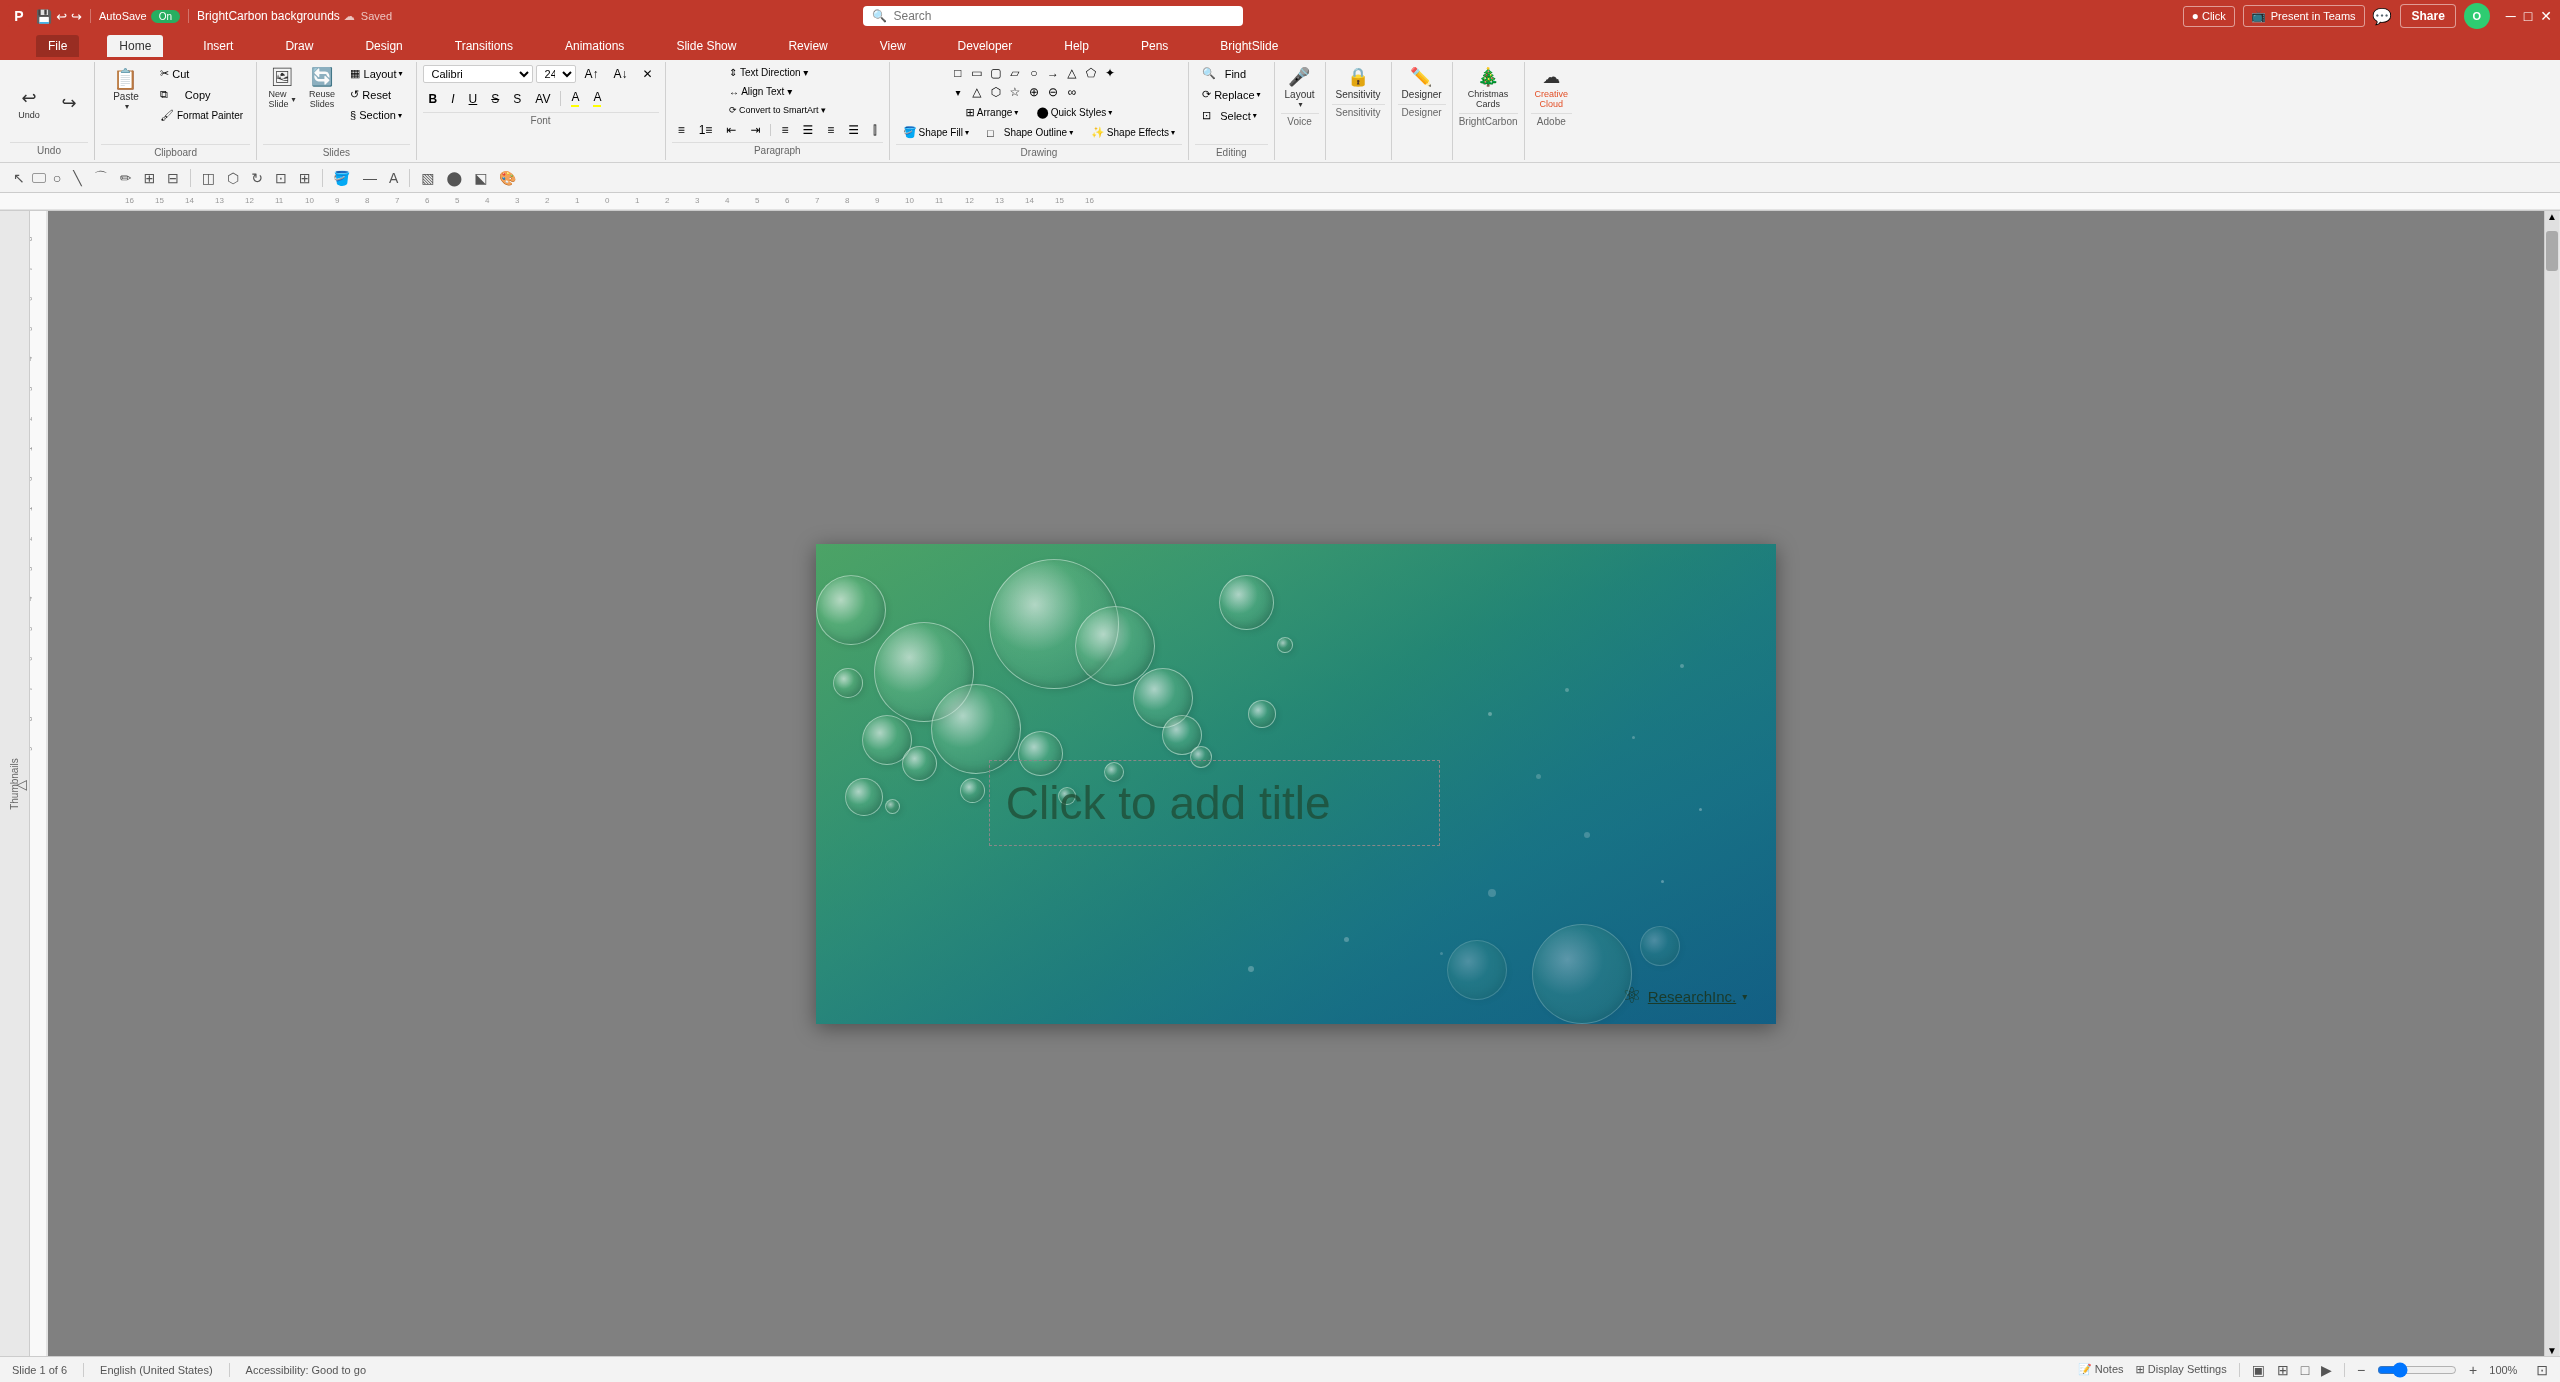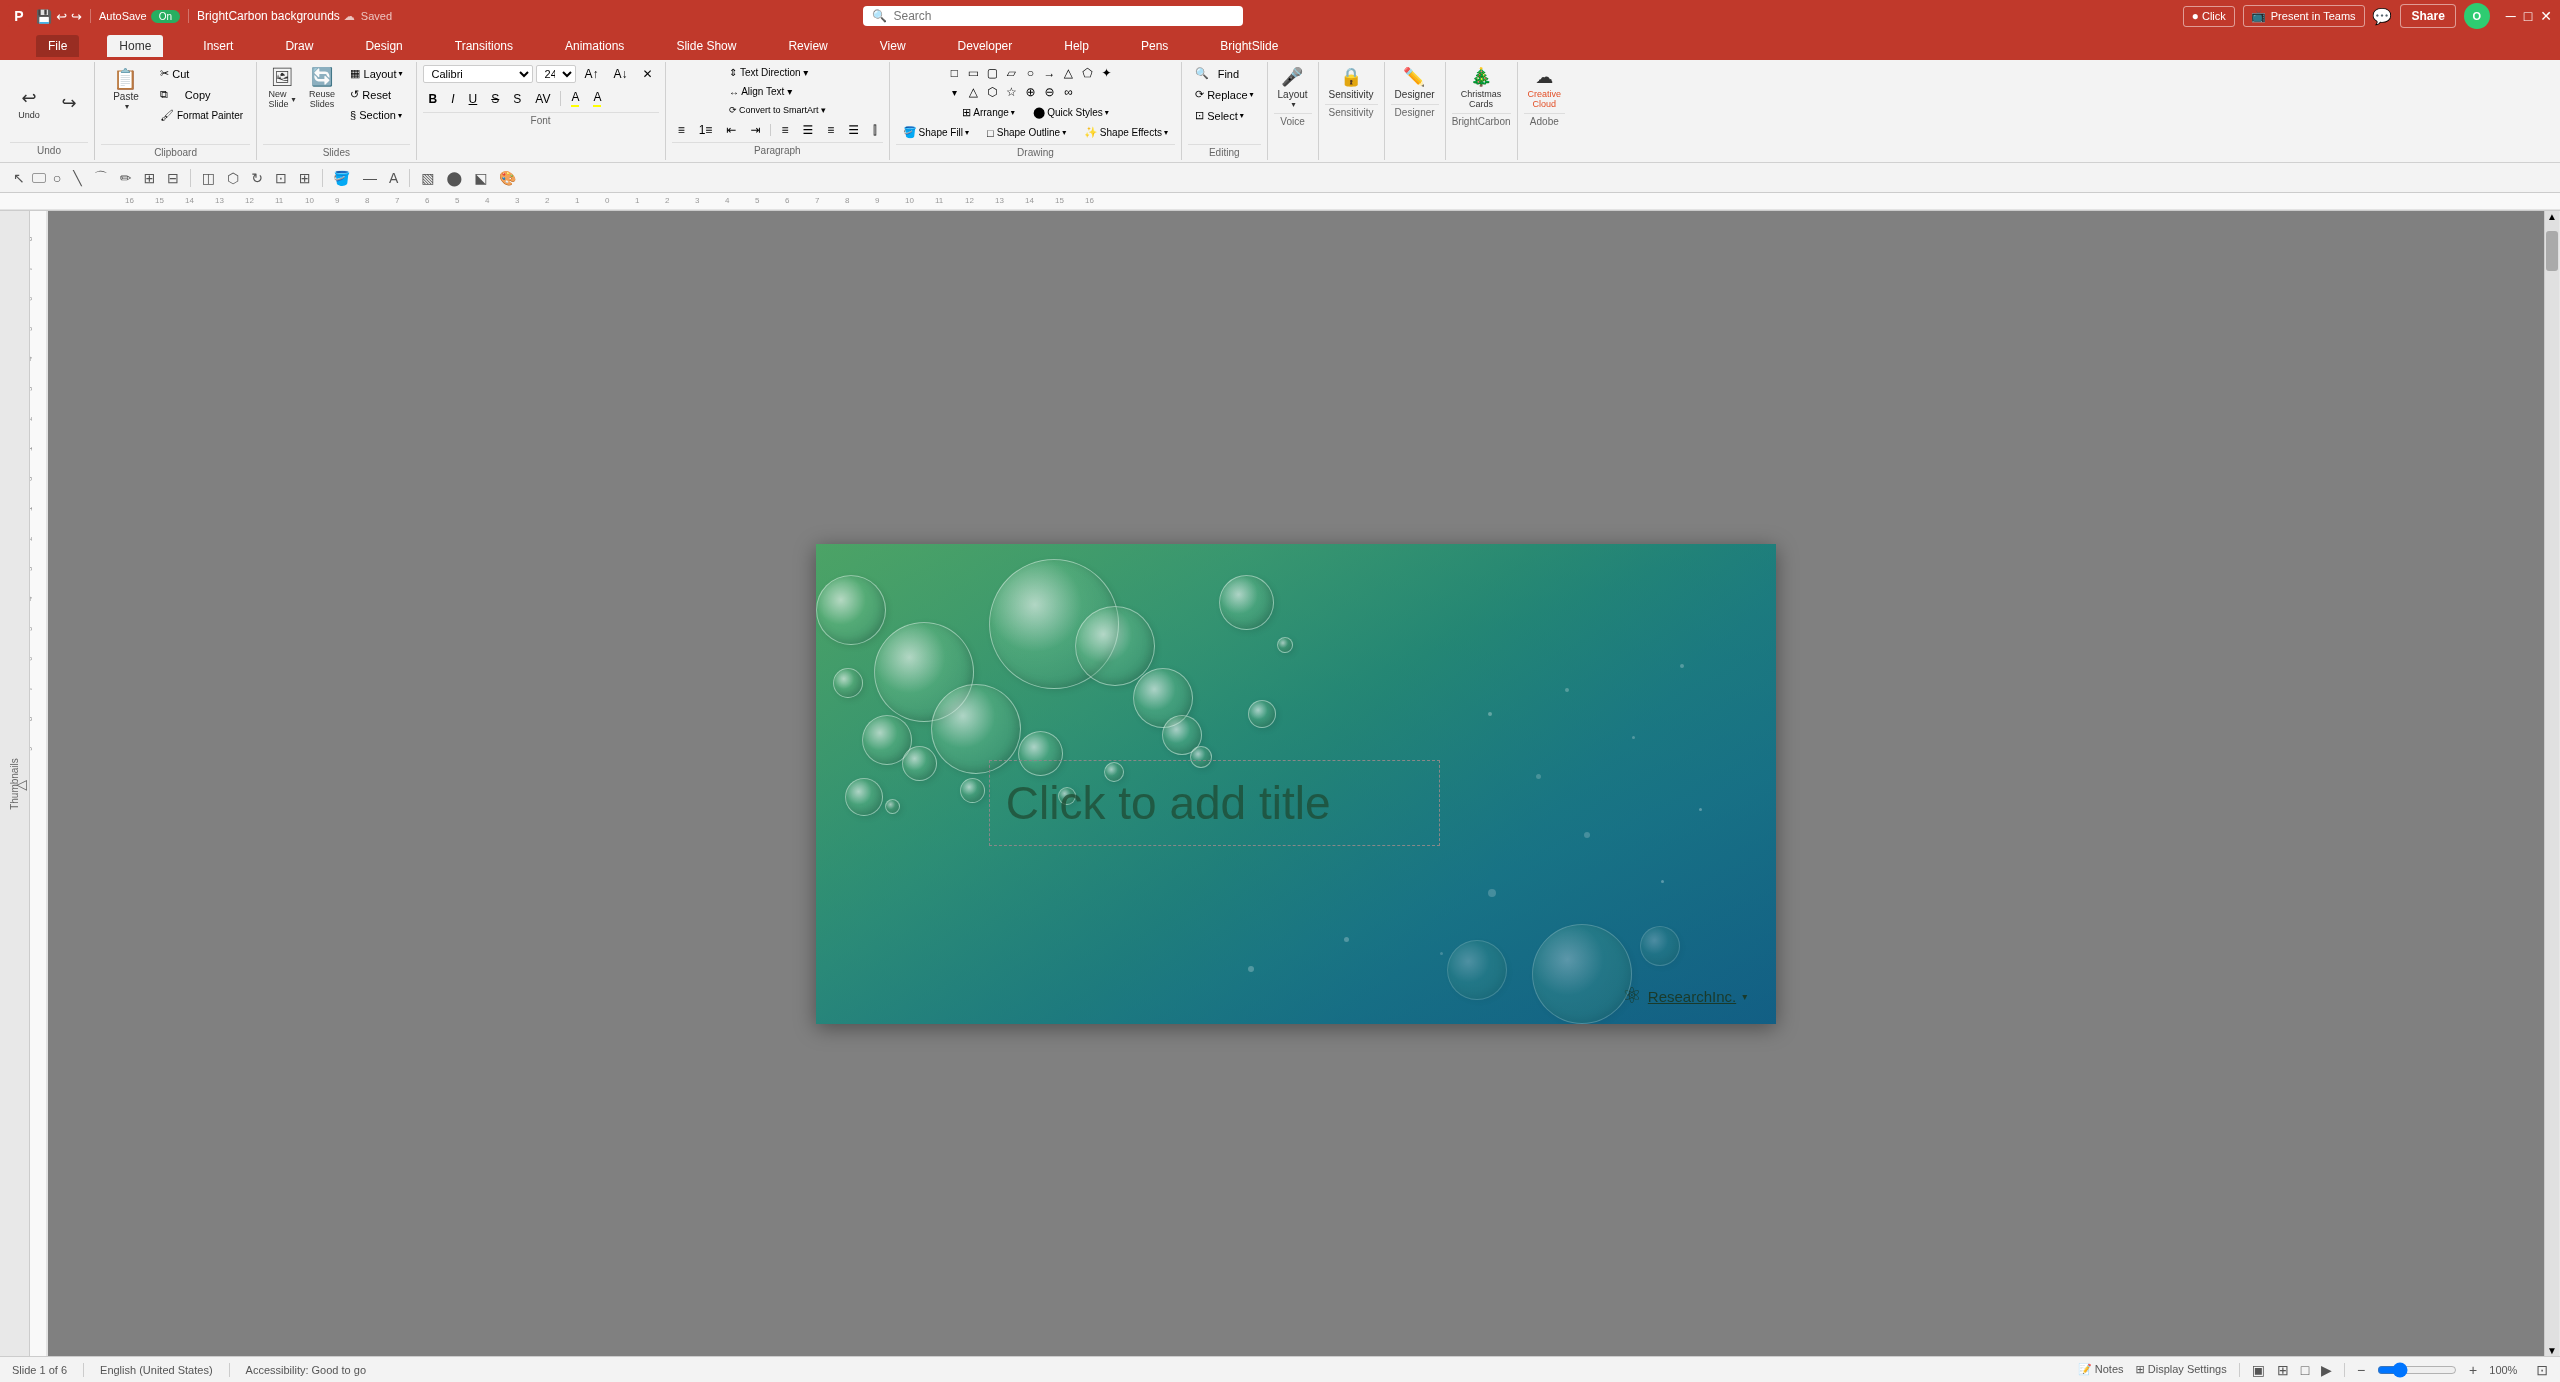--- a/index.html
+++ b/index.html
@@ -374,21 +374,21 @@
       </div>
     </div>
     <div style="display:flex;gap:4px;margin-top:1px;">
       <div class="ribbon-small-btn">
         <span>🪣</span>
           <span style="margin-left:2px;font-size:10px;">Shape Fill</span>
           <span class="dd-arrow">▾</span>
       </div>
       <div class="ribbon-small-btn">
         <span>□</span>
-          <span style="margin-left:3px;font-size:10px;">Shape Outline</span>
+          <span style="margin-left:10px;font-size:10px;">Shape Outline</span>
           <span class="dd-arrow">▾</span>
       </div>
       <div class="ribbon-small-btn">
         <span>✨</span>
           <span style="margin-left:2px;font-size:10px;">Shape Effects</span>
           <span class="dd-arrow">▾</span>
       </div>
     </div>
     <div class="ribbon-group-label">Drawing</div>
   </div>
@@ -399,21 +399,21 @@
         <span>🔍</span>
           <span style="margin-left:9px;font-size:11px;">Find</span>
       </div>
       <div class="ribbon-small-btn">
         <span>⟳</span>
           <span style="margin-left:3px;font-size:11px;">Replace</span>
           <span class="dd-arrow">▾</span>
       </div>
       <div class="ribbon-small-btn">
         <span>⊡</span>
-          <span style="margin-left:3px;font-size:11px;">Select</span>
+          <span style="margin-left:9px;font-size:11px;">Select</span>
           <span class="dd-arrow">▾</span>
       </div>
     </div>
     <div class="ribbon-group-label">Editing</div>
   </div>
 
   <div class="ribbon-group">
     <div class="ribbon-icon-btn">
       <span class="icon">🎤</span>
       <span style="font-size:10px;">Layout</span>

